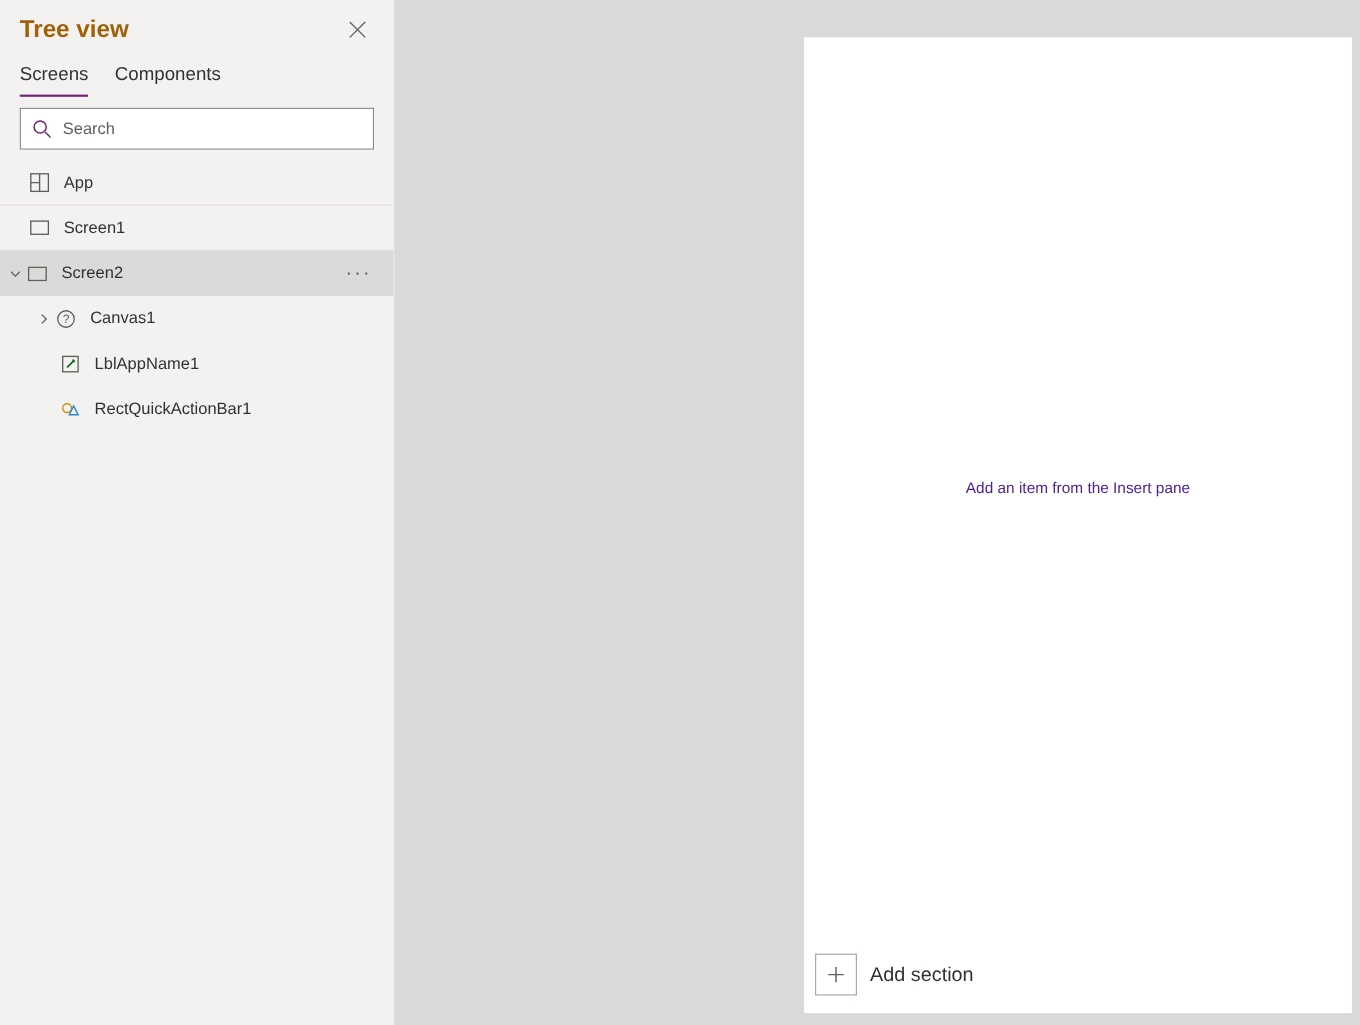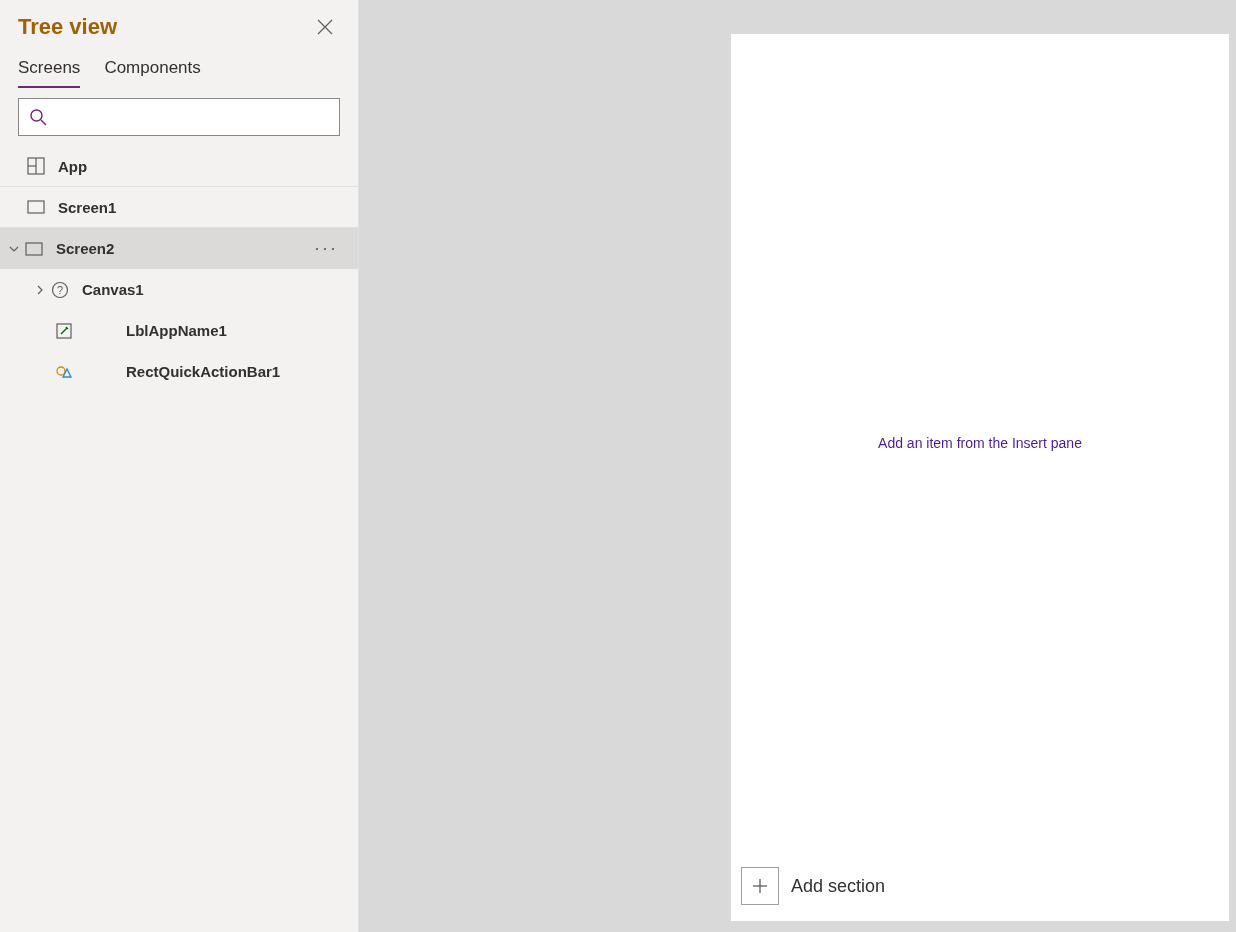--- a/index.html
+++ b/index.html
@@ -87,38 +87,38 @@
     align-items: center;
     height: 41px;
     width: 100%;
     cursor: pointer;
     font-size: 15px;
     color: #323130;
   }
   .tree-row.level0 { padding-left: 26px; border-bottom: 1px solid #e1dfdd; }
   .tree-row.expandable { padding-left: 4px; }
   .tree-row.level1 { padding-left: 30px; }
-  .tree-row.level2 { padding-left: 54px; gap: 40px; }
+  .tree-row.level2 { padding-left: 54px; }
   .tree-row.selected {
     background: #dcdad8;
   }
   .chevron {
     width: 20px;
     display: flex;
     align-items: center;
     justify-content: center;
     color: #605e5c;
   }
   .node-icon {
     width: 20px; height: 20px;
     display: flex; align-items: center; justify-content: center;
     margin-right: 12px;
     color: #605e5c;
   }
-  .node-label { flex: 1; font-weight: bold; }
+  .node-label { flex: 1; }
   .row-more {
     margin-left: auto;
     margin-right: 20px;
     font-size: 18px;
     letter-spacing: 2px;
     color: #605e5c;
   }
   .canvas-area {
     position: absolute;
     left: 731px;
@@ -194,20 +194,21 @@
   </div>
 
   <div class="search-wrap">
     <div class="search-box">
       <span>
         <svg width="18" height="18" viewBox="0 0 18 18">
             <circle cx="7.5" cy="7.5" r="5.5" stroke="#742774" stroke-width="1.4" fill="none"></circle>
             <line x1="12" y1="12" x2="17" y2="17" stroke="#742774" stroke-width="1.4"></line>
           </svg>
       </span>
+      <input type="text" placeholder="Search" style="">
     </div>
   </div>
 
   <div class="tree-list">
 
     <div class="tree-row level0">
       <span class="node-icon">
         <svg width="18" height="18" viewBox="0 0 18 18">
             <rect x="1" y="1" width="16" height="16" stroke="currentColor" fill="none" stroke-width="1.2"></rect>
             <line x1="9" y1="1" x2="9" y2="17" stroke="currentColor" stroke-width="1.2"></line>

